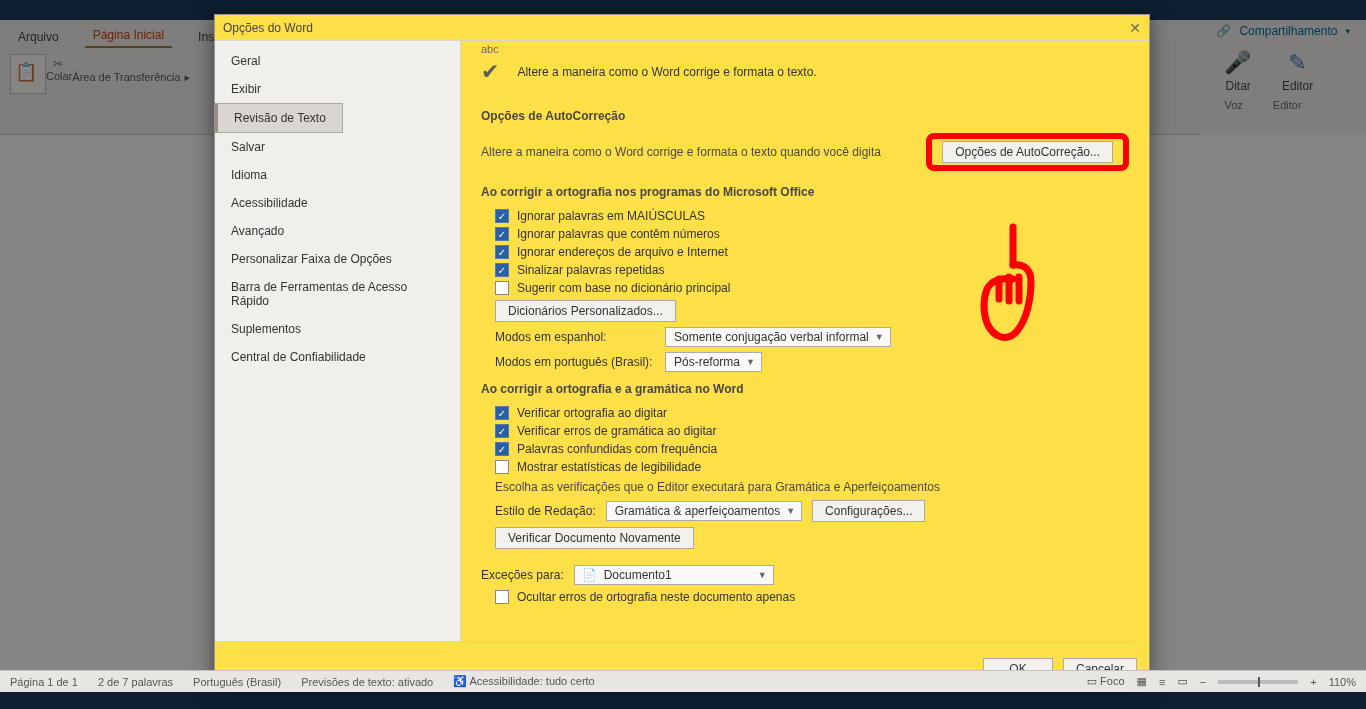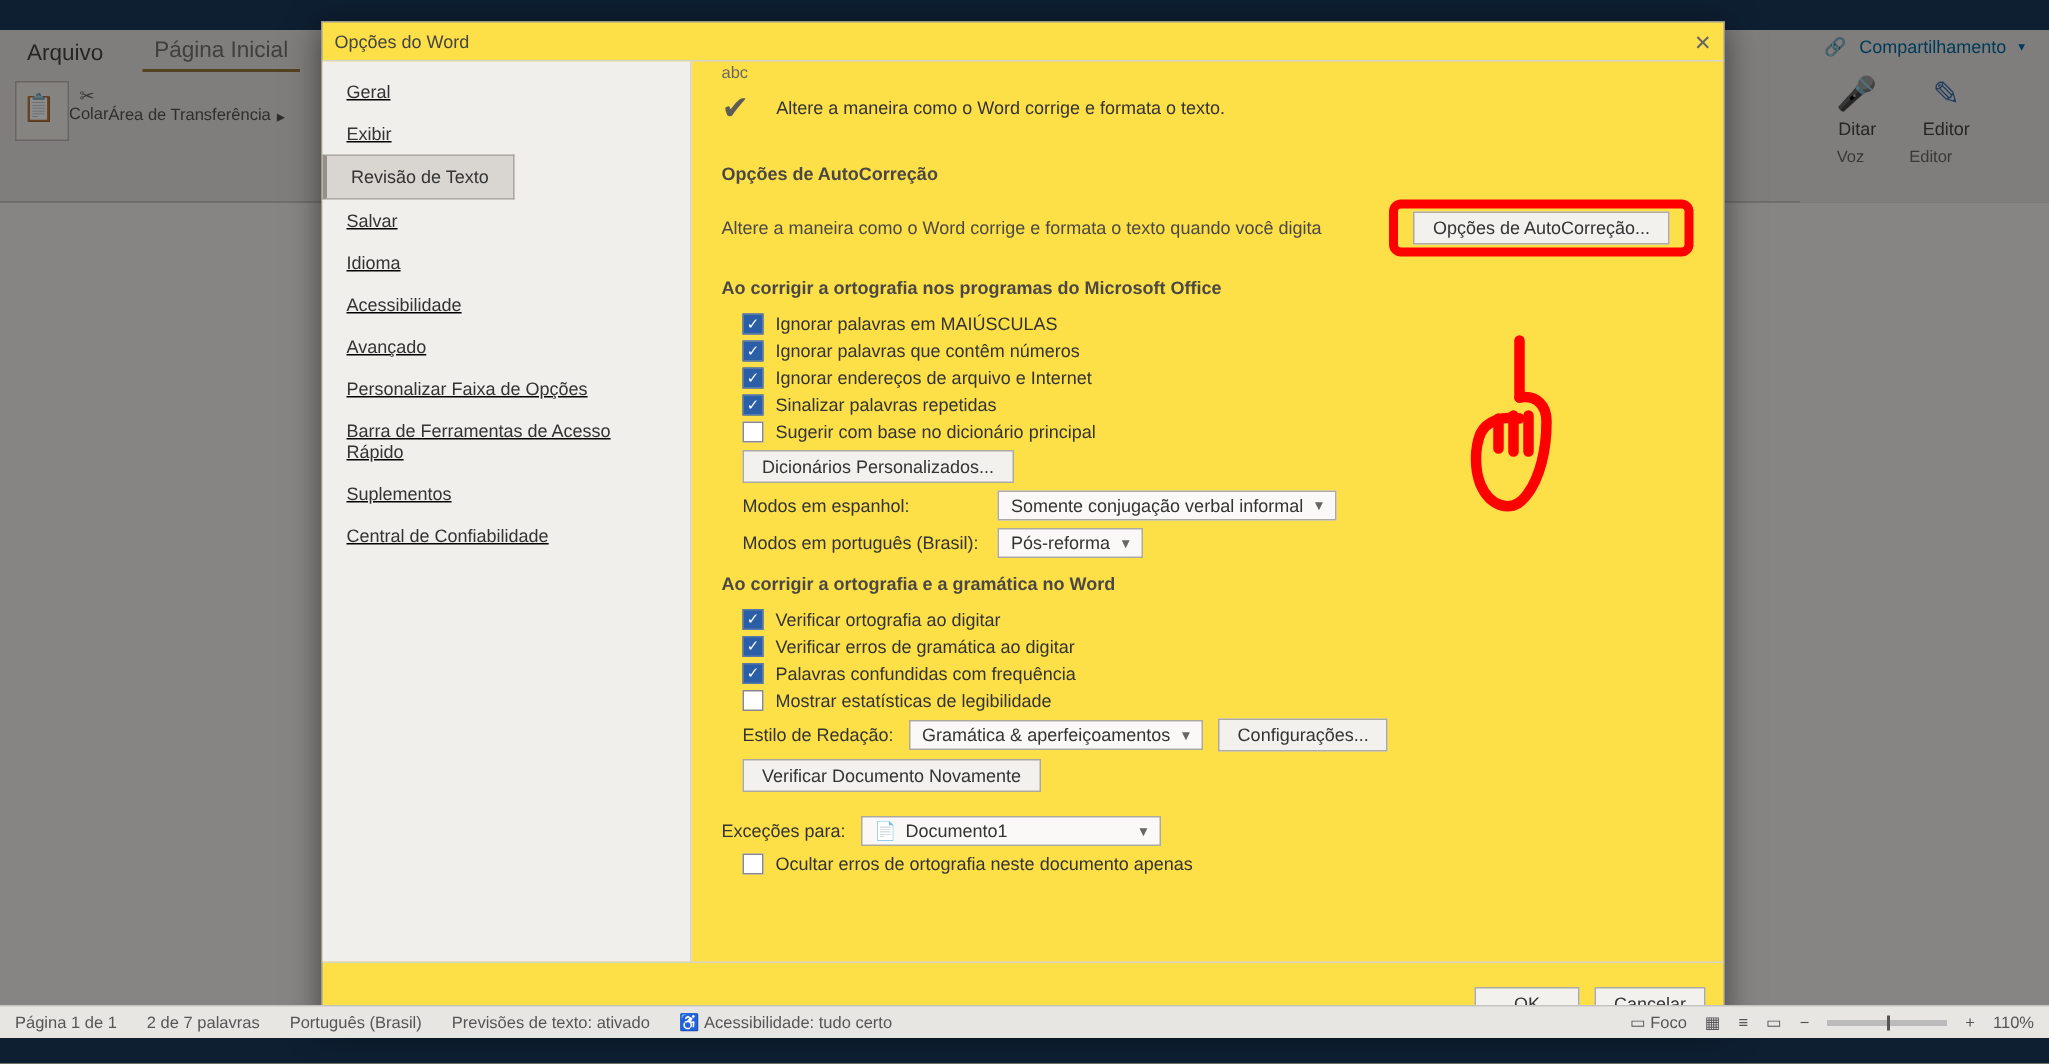--- a/index.html
+++ b/index.html
@@ -4,22 +4,22 @@
 <style>
 * { margin: 0; padding: 0; box-sizing: border-box; font-family: "Segoe UI", Tahoma, sans-serif; }
 body { background: #fff; width: 1366px; height: 709px; overflow: hidden; position: relative; }
 
 
 .app-bg { position: absolute; inset: 0; background: #1a3a5c; }
 
 
 .ribbon { position:absolute; top:20px; left:0; right:0; height:115px; background:#e8e6e3; border-bottom:1px solid #c6c4c1; }
 .ribbon-tabs { display:flex; align-items:flex-end; height:28px; padding-left:10px; gap:18px; }
-.ribbon-tabs span { font-size:15px; color:#444; padding:4px 8px; cursor:pointer; }
-.ribbon-tabs .active { border-bottom:2px solid #9a7a3c; color:#737373; }
+.ribbon-tabs span { font-size:12px; color:#444; padding:4px 8px; cursor:pointer; }
+.ribbon-tabs .active { border-bottom:2px solid #9a7a3c; color:#c2410c; }
 .ribbon-body { display:flex; padding:6px 10px 0 10px; align-items:flex-start; gap:26px; }
 .clip-group { display:flex; align-items:center; font-size:11px; color:#555; }
 .clip-icon { width:36px; height:40px; background:#f4f0ec; border:1px solid #bdb9b3; position:relative; }
 .clip-icon::after{content:"✂";position:absolute;right:-18px;top:2px;font-size:12px;color:#666;}
 .clip-icon::before{content:"📋";position:absolute;left:4px;top:6px;font-size:18px;}
 .clip-group .lbl{margin-top:4px;}
 .clip-footer{font-size:11px;color:#555;margin-top:6px;display:flex;align-items:center;gap:4px;}
 .font-group{display:flex;flex-direction:column;gap:6px;}
 .font-row{display:flex;gap:6px;align-items:center;}
 .font-name{border:1px solid #bbb;background:#fff;font-size:12px;padding:2px 6px;color:#333;width:120px;overflow:hidden;white-space:nowrap;}
@@ -37,21 +37,21 @@
 .voice-under{display:flex;gap:30px;padding:6px 24px 0;font-size:11px;color:#666;}
 
 
 .docarea{position:absolute;top:135px;bottom:22px;left:0;right:0;background:#f4f2ee;}
 
 
 .dialog{position:absolute;left:214px;top:14px;width:936px;height:670px;background:#fde047;border:1px solid #9a9792;box-shadow:0 3px 20px rgba(0,0,0,.5);}
 .dlg-title{height:26px;display:flex;align-items:center;justify-content:space-between;padding:0 8px;font-size:12px;color:#444;border-bottom:1px solid #d6d3cf;}
 .dlg-title .close{font-size:14px;color:#666;cursor:pointer;}
 .dlg-body{display:flex;height:600px;}
-.dlg-sidebar{width:246px;background:#f1efec;border-right:1px solid #d6d3cf;padding-top:6px;text-decoration:underline;}
+.dlg-sidebar{width:246px;background:#f1efec;border-right:1px solid #d6d3cf;padding-top:6px;}
 .dlg-sidebar .item{padding:7px 16px;font-size:12px;color:#333;cursor:pointer;}
 .dlg-sidebar .item.sel{background:#d9d6d1;border-left:3px solid #968f85;}
 
 .dlg-main{flex:1;padding:18px 20px 6px 20px;overflow:auto;font-size:12px;color:#333;position:relative;}
 .hdr-row{display:flex;align-items:center;gap:18px;margin-bottom:24px;}
 .hdr-icon{font-size:22px;color:#5f5c57;position:relative;}
 .hdr-icon .abc{position:absolute;top:-16px;left:0;font-size:11px;color:#6b6863;}
 .sect{font-weight:600;color:#4a4744;margin:10px 0 10px;}
 .para{margin:6px 0;color:#4b4945;}
 .autoc-row{display:flex;align-items:center;justify-content:space-between;margin:6px 0 14px;}
@@ -221,20 +221,21 @@
             <span>Verificar erros de gramática ao digitar</span>
           </div>
         <div class="chk-row">
             <span class="chk">✓</span>
             <span>Palavras confundidas com frequência</span>
           </div>
         <div class="chk-row">
             <span class="chk empty"></span>
             <span>Mostrar estatísticas de legibilidade</span>
           </div>
+        <div class="para">Escolha as verificações que o Editor executará para Gramática e Aperfeiçoamentos</div>
         <div class="row">
           <span>Estilo de Redação:</span>
           <span class="sel">
               <span>Gramática &amp; aperfeiçoamentos</span>
               <span class="arr">▼</span>
             </span>
           <span class="btn">Configurações...</span>
         </div>
         <div class="row">
             <span class="btn">Verificar Documento Novamente</span>

